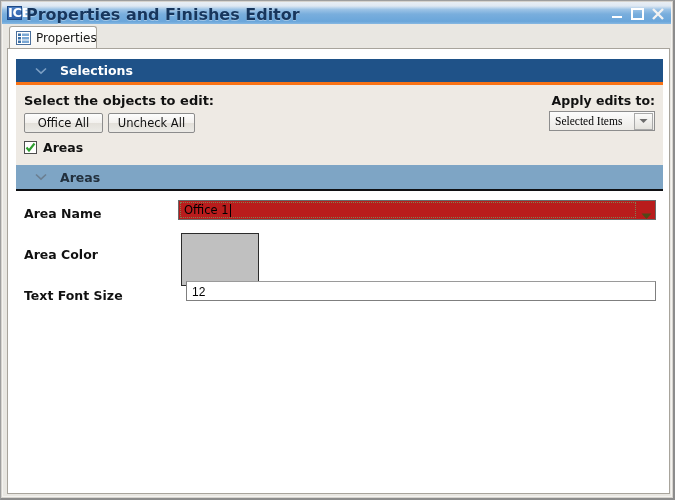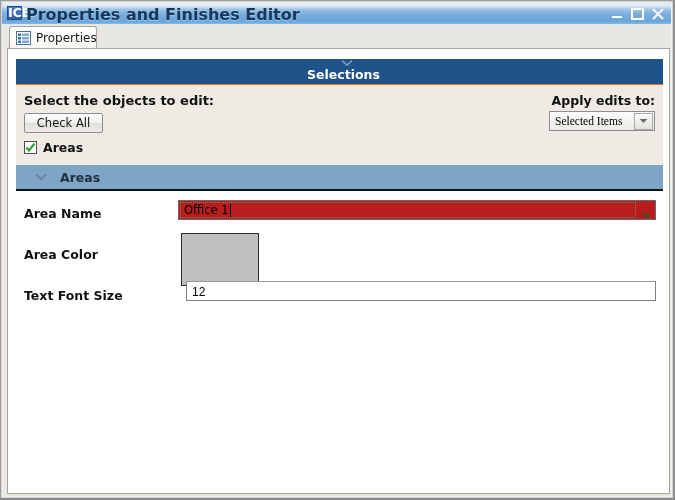--- a/index.html
+++ b/index.html
@@ -143,22 +143,21 @@
     width: 647px;
     height: 26px;
     box-sizing: border-box;
     display: flex;
     align-items: center;
     cursor: default;
   }
   .section-header.dark {
     top: 10px;
     background: #1f5288;
-    border-bottom: 1px solid #f97316;
-    flex-direction: column;
+    border-bottom: 3px solid #f97316;
   }
   .section-header.light {
     top: 116px;
     background: #7ea5c5;
     border-bottom: 2px solid #0f1013;
   }
   .chev {
     width: 22px;
     margin-left: 14px;
     flex: none;
@@ -426,21 +425,22 @@
       <div class="apply-label">Apply edits to:</div>
       <div class="apply-select">
         <span class="apply-select-text">Selected Items</span>
         <span class="apply-select-arrow">
           <svg width="9" height="6" viewBox="0 0 9 6">
             <path d="M0.5 1 L4.5 5 L8.5 1 Z" fill="#6b6b6b"></path>
           </svg>
         </span>
       </div>
 
-      <button class="push-btn btn-check-all">Check All</button>
+      <button class="push-btn btn-check-all">Office All</button>
+      <button class="push-btn btn-uncheck-all">Uncheck All</button>
 
       <div class="checkrow">
         <span class="checkbox">
           <svg width="11" height="11" viewBox="0 0 11 11">
             <path d="M1.5 5.5 L4 8.5 L9.5 1.5" stroke="#2f9e2f" stroke-width="2.1" fill="none"></path>
           </svg>
         </span>
         <span class="check-label">Areas</span>
       </div>
     </div>

